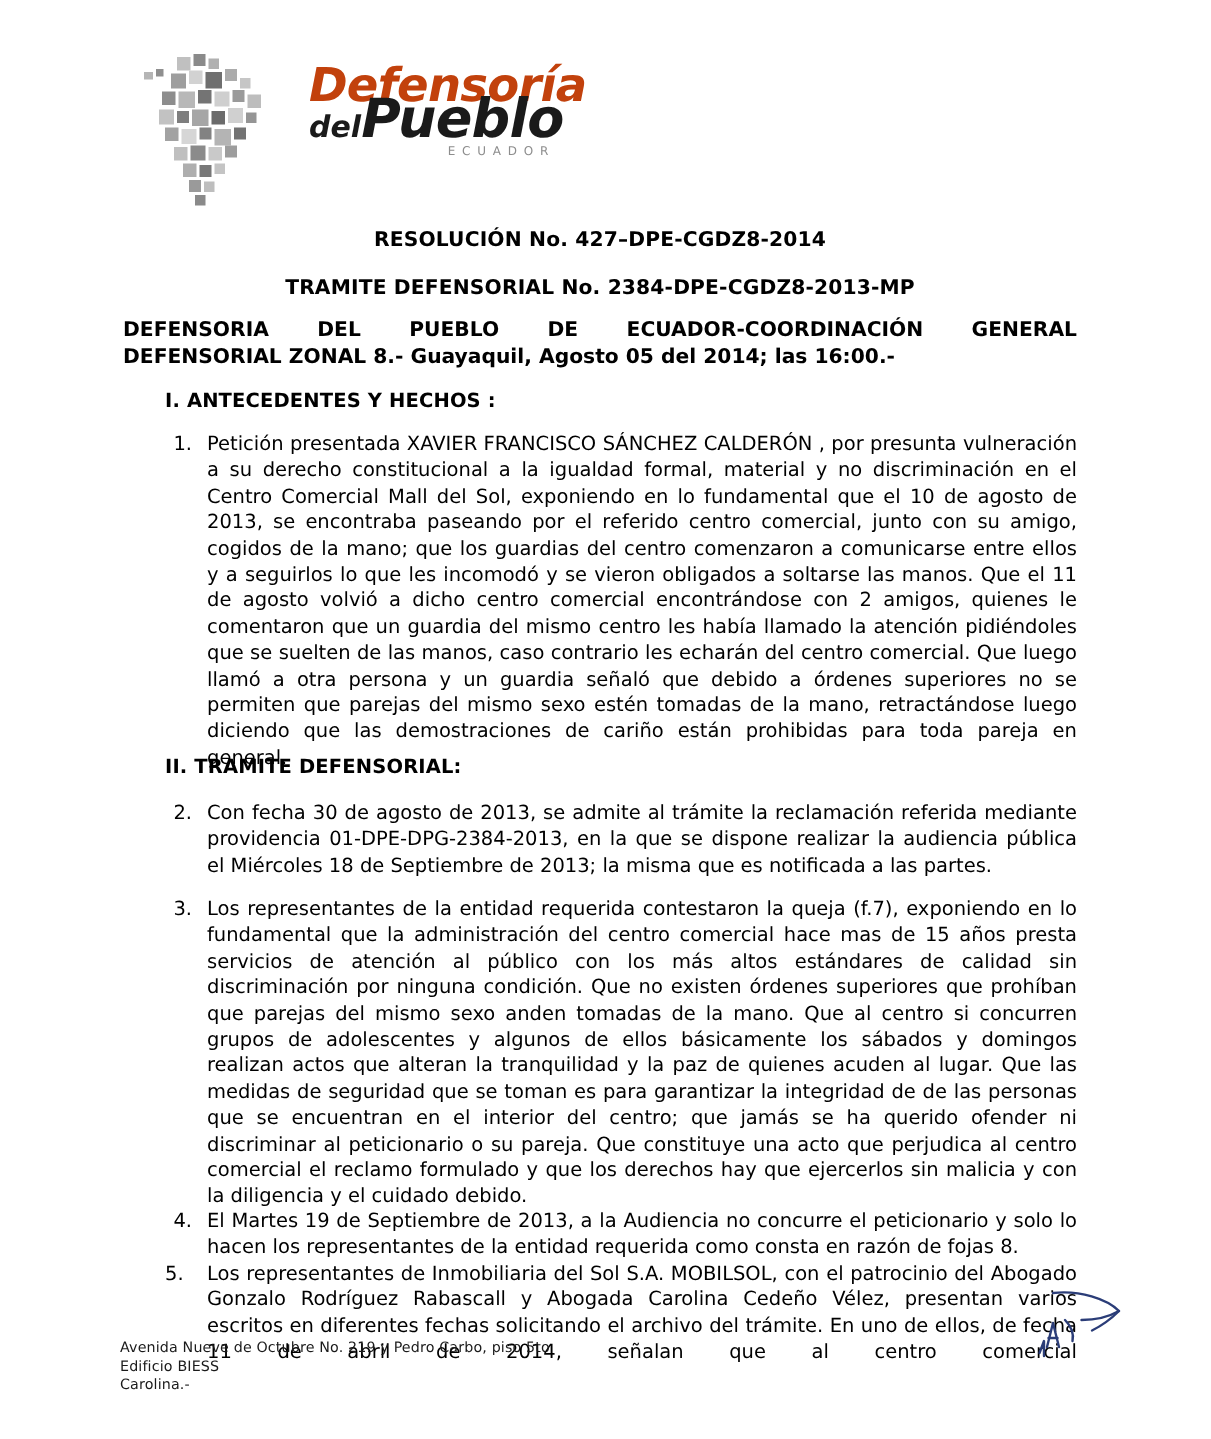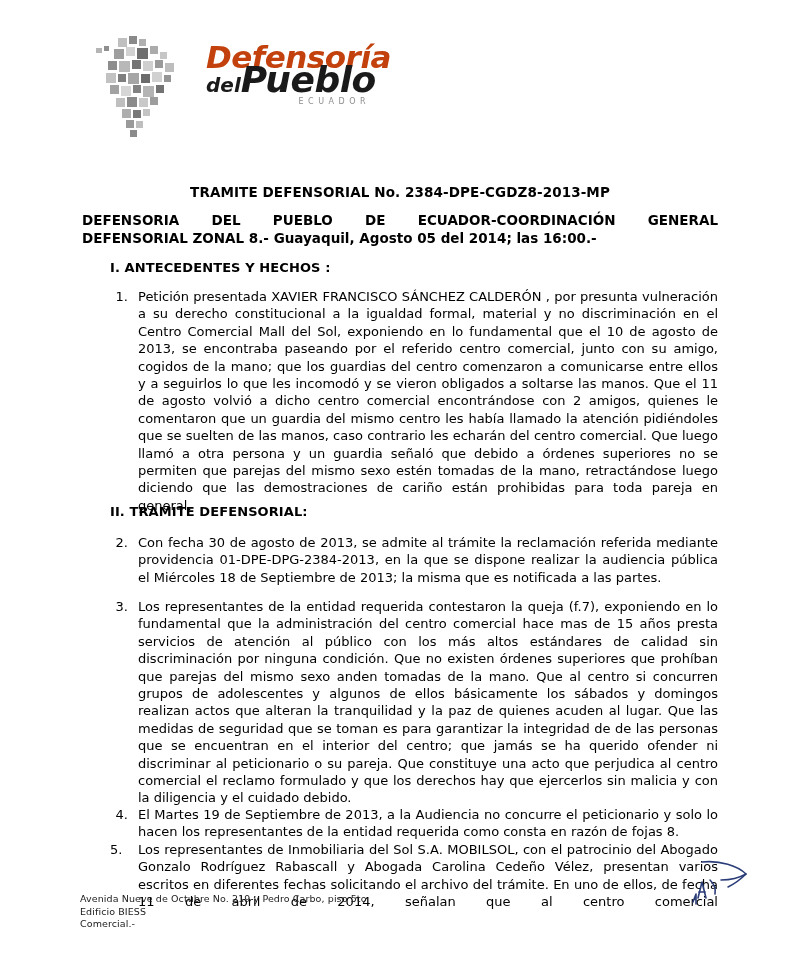--- a/index.html
+++ b/index.html
@@ -225,20 +225,21 @@
       </g>
     </svg>
 
     <div class="logo-wordmark">
       <div class="wm-line1">Defensoría</div>
       <div class="wm-line2"><span>del</span><span class="big">Pueblo</span></div>
       <div class="wm-line3">ECUADOR</div>
     </div>
   </div>
 
+  <div class="title-res">RESOLUCIÓN No. 427–DPE-CGDZ8-2014</div>
   <div class="title-tramite">TRAMITE DEFENSORIAL No. 2384-DPE-CGDZ8-2013-MP</div>
 
   <div class="org-block">
     <span class="l1">DEFENSORIA DEL PUEBLO DE ECUADOR-COORDINACIÓN GENERAL</span>
     <span>DEFENSORIAL ZONAL 8.-  Guayaquil, Agosto 05 del 2014; las 16:00.-</span>
   </div>
 
   <div class="section-head" id="sec-1">I. ANTECEDENTES Y HECHOS :</div>
 
   <div class="item" id="item-1">
@@ -264,21 +265,21 @@
   </div>
 
   <div class="item stretch" id="item-5">
     <span class="num">5.</span>
     <span class="body">Los representantes de Inmobiliaria del Sol S.A. MOBILSOL, con el patrocinio del Abogado Gonzalo Rodríguez Rabascall y Abogada Carolina Cedeño Vélez, presentan varios escritos en diferentes fechas solicitando el archivo del trámite. En uno de ellos, de fecha 11 de abril de 2014, señalan que al centro comercial</span>
   </div>
 
   <div class="footer">
     <div>Avenida Nueve de Octubre No. 219 y Pedro Carbo, piso 5to</div>
     <div>Edificio BIESS</div>
-    <div>Comercial.-</div>
+    <div>Carolina.-</div>
   </div>
 
   <svg class="rubric" viewBox="0 0 100 60">
     <g fill="none" stroke="#2b3d78" stroke-width="1.6" stroke-linecap="round" stroke-linejoin="round">
       <path d="M12 4 C30 2, 48 8, 56 16 C49 20, 40 22, 31 22"></path>
       <path d="M56 16 C52 20, 46 25, 38 29"></path>
       <path d="M8 40 L12 24 L16 40"></path>
       <path d="M9 34 L15 34"></path>
       <path d="M20 22 C24 26, 26 31, 25 36"></path>
       <path d="M3 44 L6 36 L6 46"></path>

